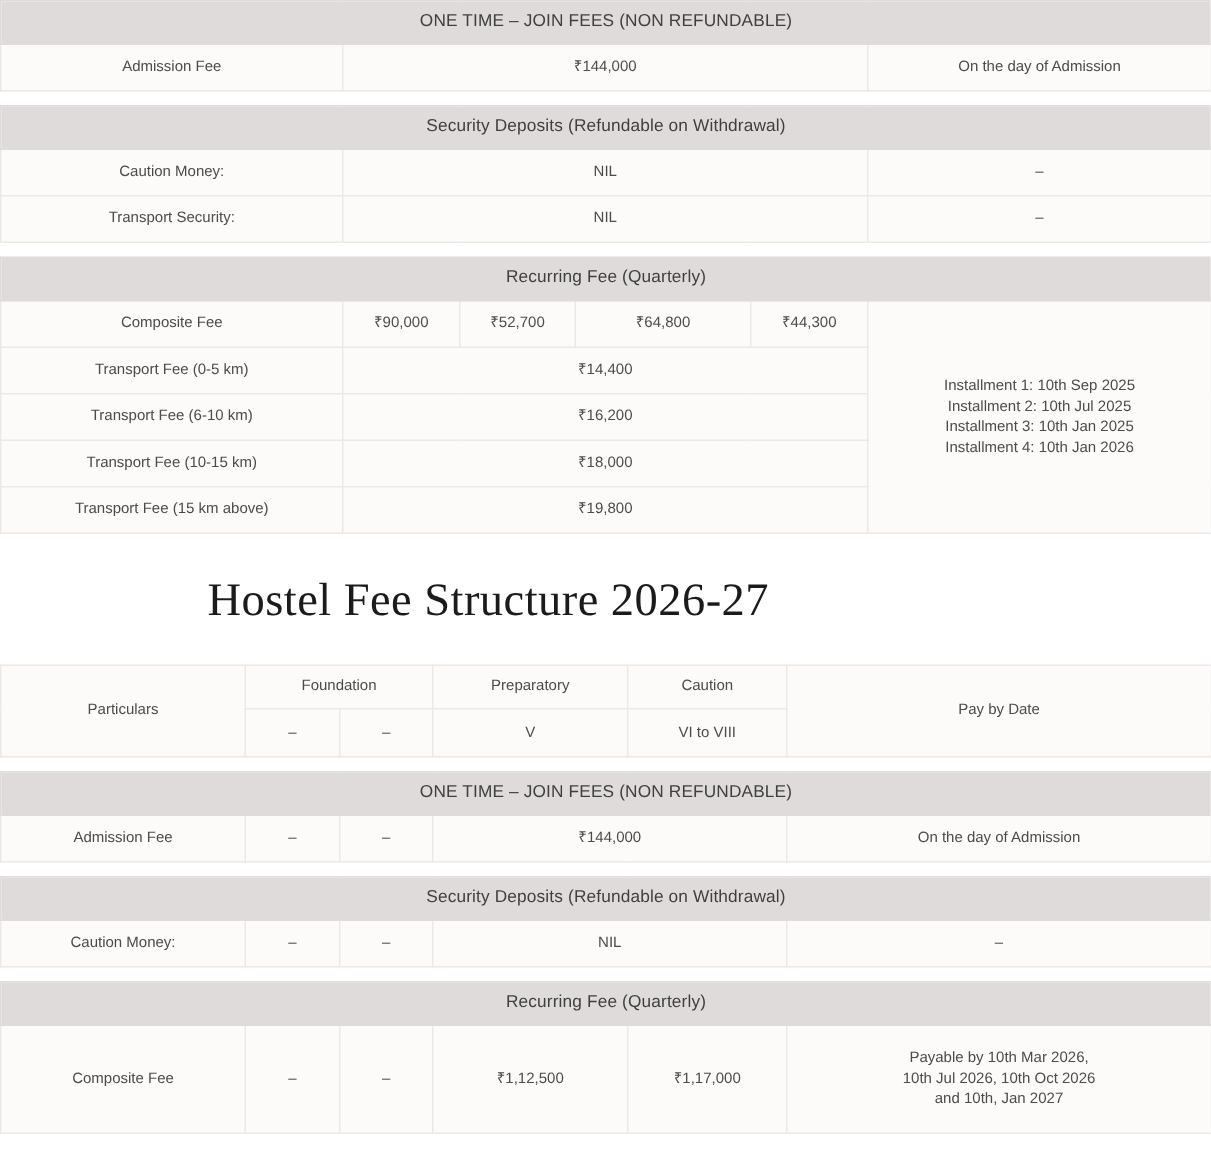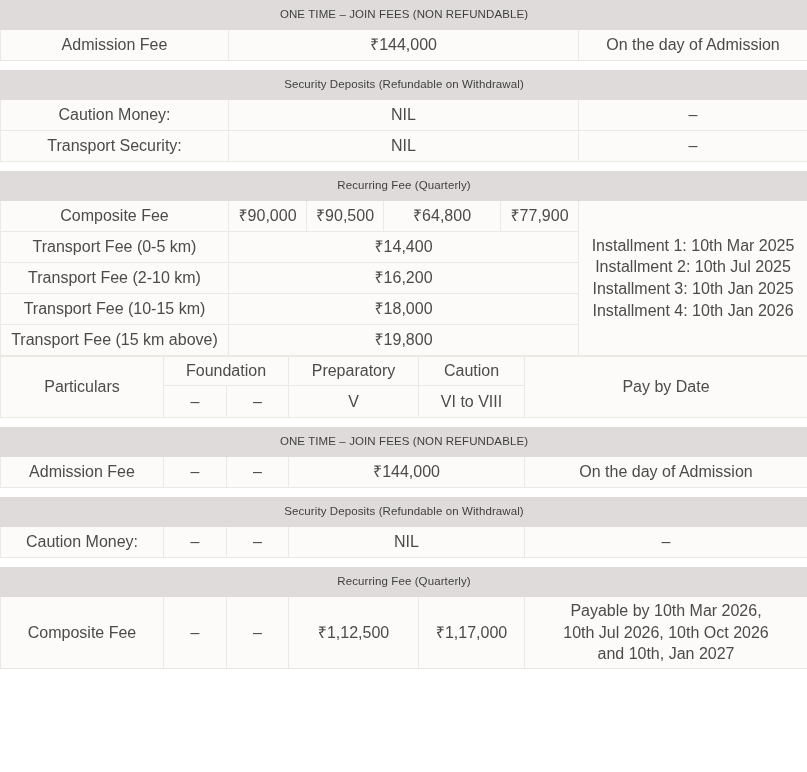--- a/index.html
+++ b/index.html
@@ -23,21 +23,21 @@
     width: 807px;
     border-collapse: collapse;
     table-layout: fixed;
     background: #ffffff;
   }
   table.fee-table td,
   table.fee-table th {
     border: 1px solid #ece8e4;
     padding: 0 6px;
     font-weight: normal;
-    font-size: 16px;
+    font-size: 10px;
     line-height: 1.35;
     color: #4b4b4b;
     text-align: center;
     vertical-align: middle;
     background: #fdfbf9;
     height: 31px;
     box-sizing: border-box;
   }
   table.fee-table tr.band td {
     background: #dfdbda;
@@ -141,50 +141,53 @@
       <tr class="spacer">
           <td colspan="6"></td>
         </tr>
 
       <tr class="band">
         <td colspan="6">Recurring Fee (Quarterly)</td>
       </tr>
       <tr>
         <td>Composite Fee</td>
         <td>₹90,000</td>
-        <td>₹90,500</td>
+        <td>₹52,700</td>
         <td>₹64,800</td>
-        <td>₹77,900</td>
+        <td>₹44,300</td>
         <td rowspan="5" class="multiline">
-          <div>Installment 1: 10th Mar 2025</div>
+          <div>Installment 1: 10th Sep 2025</div>
           <div>Installment 2: 10th Jul 2025</div>
           <div>Installment 3: 10th Jan 2025</div>
           <div>Installment 4: 10th Jan 2026</div>
         </td>
       </tr>
       <tr>
         <td>Transport Fee (0-5 km)</td>
         <td colspan="4">₹14,400</td>
       </tr>
       <tr>
-        <td>Transport Fee (2-10 km)</td>
+        <td>Transport Fee (6-10 km)</td>
         <td colspan="4">₹16,200</td>
       </tr>
       <tr>
         <td>Transport Fee (10-15 km)</td>
         <td colspan="4">₹18,000</td>
       </tr>
       <tr>
         <td>Transport Fee (15 km above)</td>
         <td colspan="4">₹19,800</td>
       </tr>
 
     </tbody>
   </table>
 
+  <div class="title-wrap">
+    <h1 class="doc-title">Hostel Fee Structure 2026-27</h1>
+  </div>
 
   <table class="fee-table t2">
     <colgroup>
       <col class="c1">
         <col class="c2">
         <col class="c3">
         <col class="c4">
         <col class="c5">
         <col class="c6">
     </colgroup>

